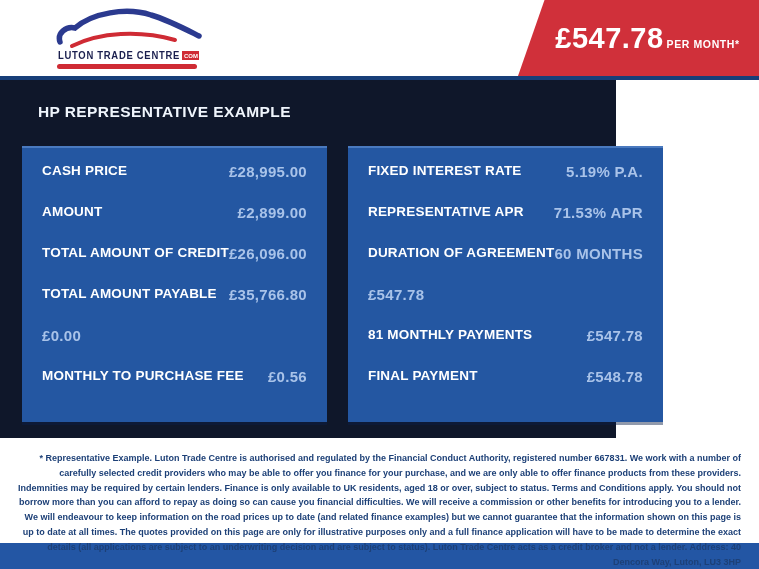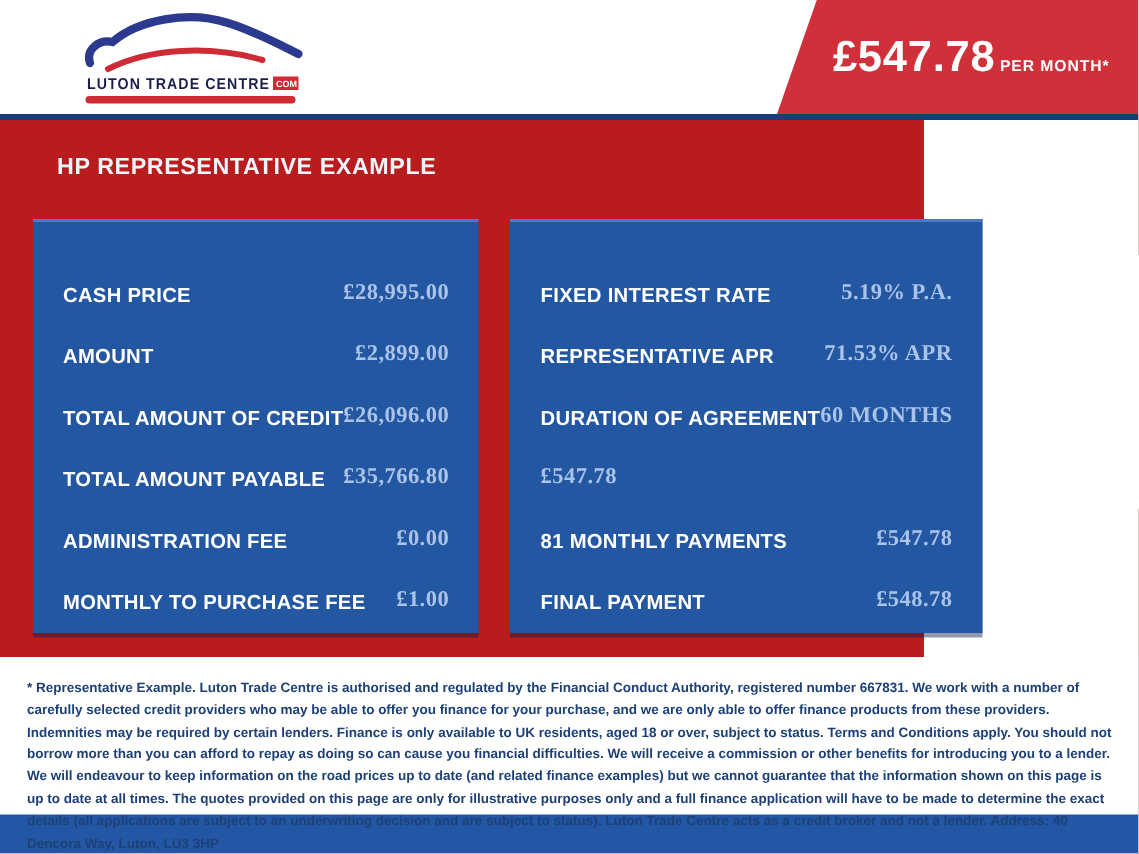--- a/index.html
+++ b/index.html
@@ -16,41 +16,42 @@
     background:#d0303a;
     clip-path:polygon(11% 0,100% 0,100% 100%,0 100%);
     display:flex;align-items:center;justify-content:center;
     padding-left:18px;box-sizing:border-box;
   }
   .price-inner{display:flex;align-items:baseline;}
   .price-amount{color:#ffffff;font-size:29px;font-weight:bold;letter-spacing:.5px;}
   .price-suffix{color:#ffffff;font-size:10.5px;font-weight:bold;letter-spacing:.6px;margin-left:3px;}
   .navy-strip{width:759px;height:4px;background:#173e78;}
   
-  .body-blue{width:616px;height:358px;background:#b91c1c;box-sizing:border-box;}
+  .body-blue{width:616px;height:358px;background:#0f172a;box-sizing:border-box;}
   .page-title{
     margin:0;padding:23px 0 0 38px;
     color:#eff5fc;font-size:15.5px;font-weight:bold;letter-spacing:.4px;
   }
   .panels{display:flex;gap:21px;padding:0 22px;margin-top:25px;}
   .panel{
     flex:1;background:#2457a2;
     border-top:2px solid #4a7abf;
     box-shadow:0 3px 0 rgba(10,30,70,.45);
     padding:15px 20px;box-sizing:border-box;height:276px;
   }
-  .frow{height:41px;display:flex;align-items:flex-end;justify-content:space-between;}
+  .frow{height:41px;display:flex;align-items:flex-start;justify-content:space-between;}
   .frow .lbl{color:#ffffff;font-size:13.5px;font-weight:bold;letter-spacing:.2px;white-space:nowrap;}
-  .frow .val{color:#a9c3e9;font-size:15px;font-weight:bold;letter-spacing:.3px;white-space:nowrap;font-family:Liberation Serif, serif;}
+  .frow .val{color:#a9c3e9;font-size:15px;font-weight:bold;letter-spacing:.3px;white-space:nowrap;}
   
   .disclaimer{
     width:759px;height:105px;background:#ffffff;box-sizing:border-box;
     padding:13px 18px 0 18px;
     color:#1d4077;font-size:9px;font-weight:bold;line-height:14.8px;
     letter-spacing:0;
+    text-align:right;
   }
   .footer-bar{width:759px;height:26px;background:#2356a4;}
 </style>
 </head>
 <body>
 
 <div class="page">
 
   <header class="header">
     <svg class="logo" viewBox="0 0 150 66" xmlns="http://www.w3.org/2000/svg">
@@ -88,26 +89,25 @@
         </div>
         <div class="frow">
           <span class="lbl">TOTAL AMOUNT OF CREDIT</span>
           <span class="val">£26,096.00</span>
         </div>
         <div class="frow">
           <span class="lbl">TOTAL AMOUNT PAYABLE</span>
           <span class="val">£35,766.80</span>
         </div>
         <div class="frow">
-          <span class="lbl">ADMINISTRATION FEE</span>
           <span class="val">£0.00</span>
         </div>
         <div class="frow">
           <span class="lbl">MONTHLY TO PURCHASE FEE</span>
-          <span class="val">£1.00</span>
+          <span class="val">£0.56</span>
         </div>
       </section>
 
       <section class="panel">
         <div class="frow">
           <span class="lbl">FIXED INTEREST RATE</span>
           <span class="val">5.19% P.A.</span>
         </div>
         <div class="frow">
           <span class="lbl">REPRESENTATIVE APR</span>

